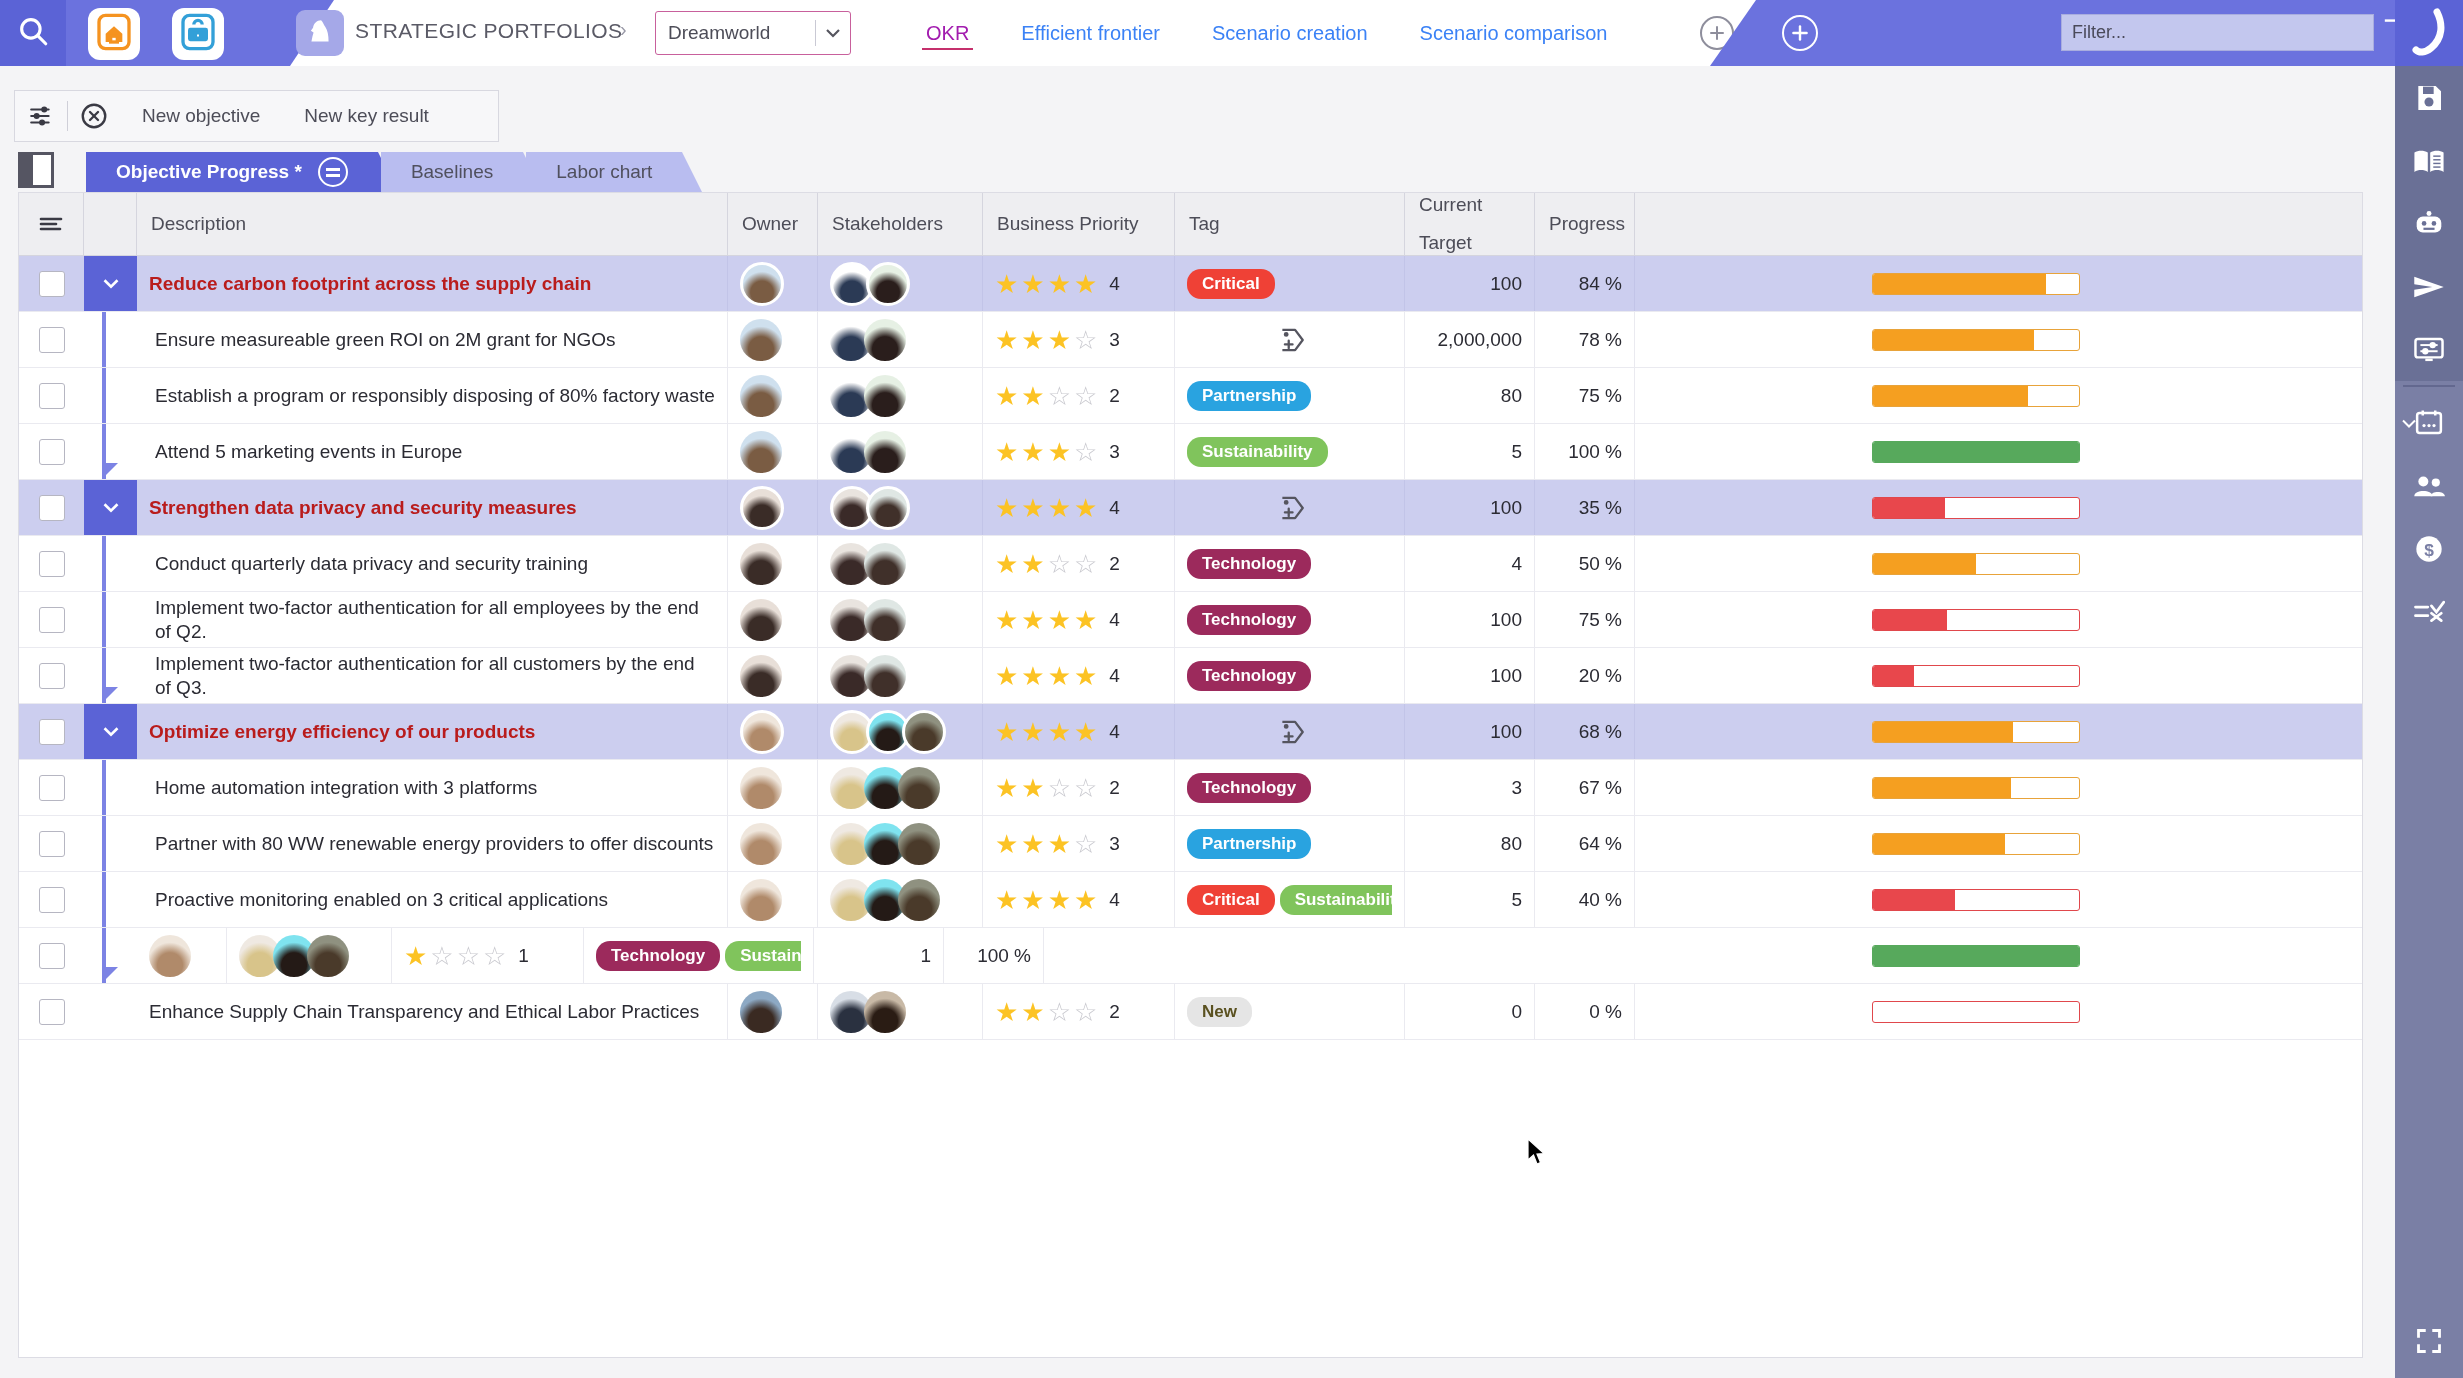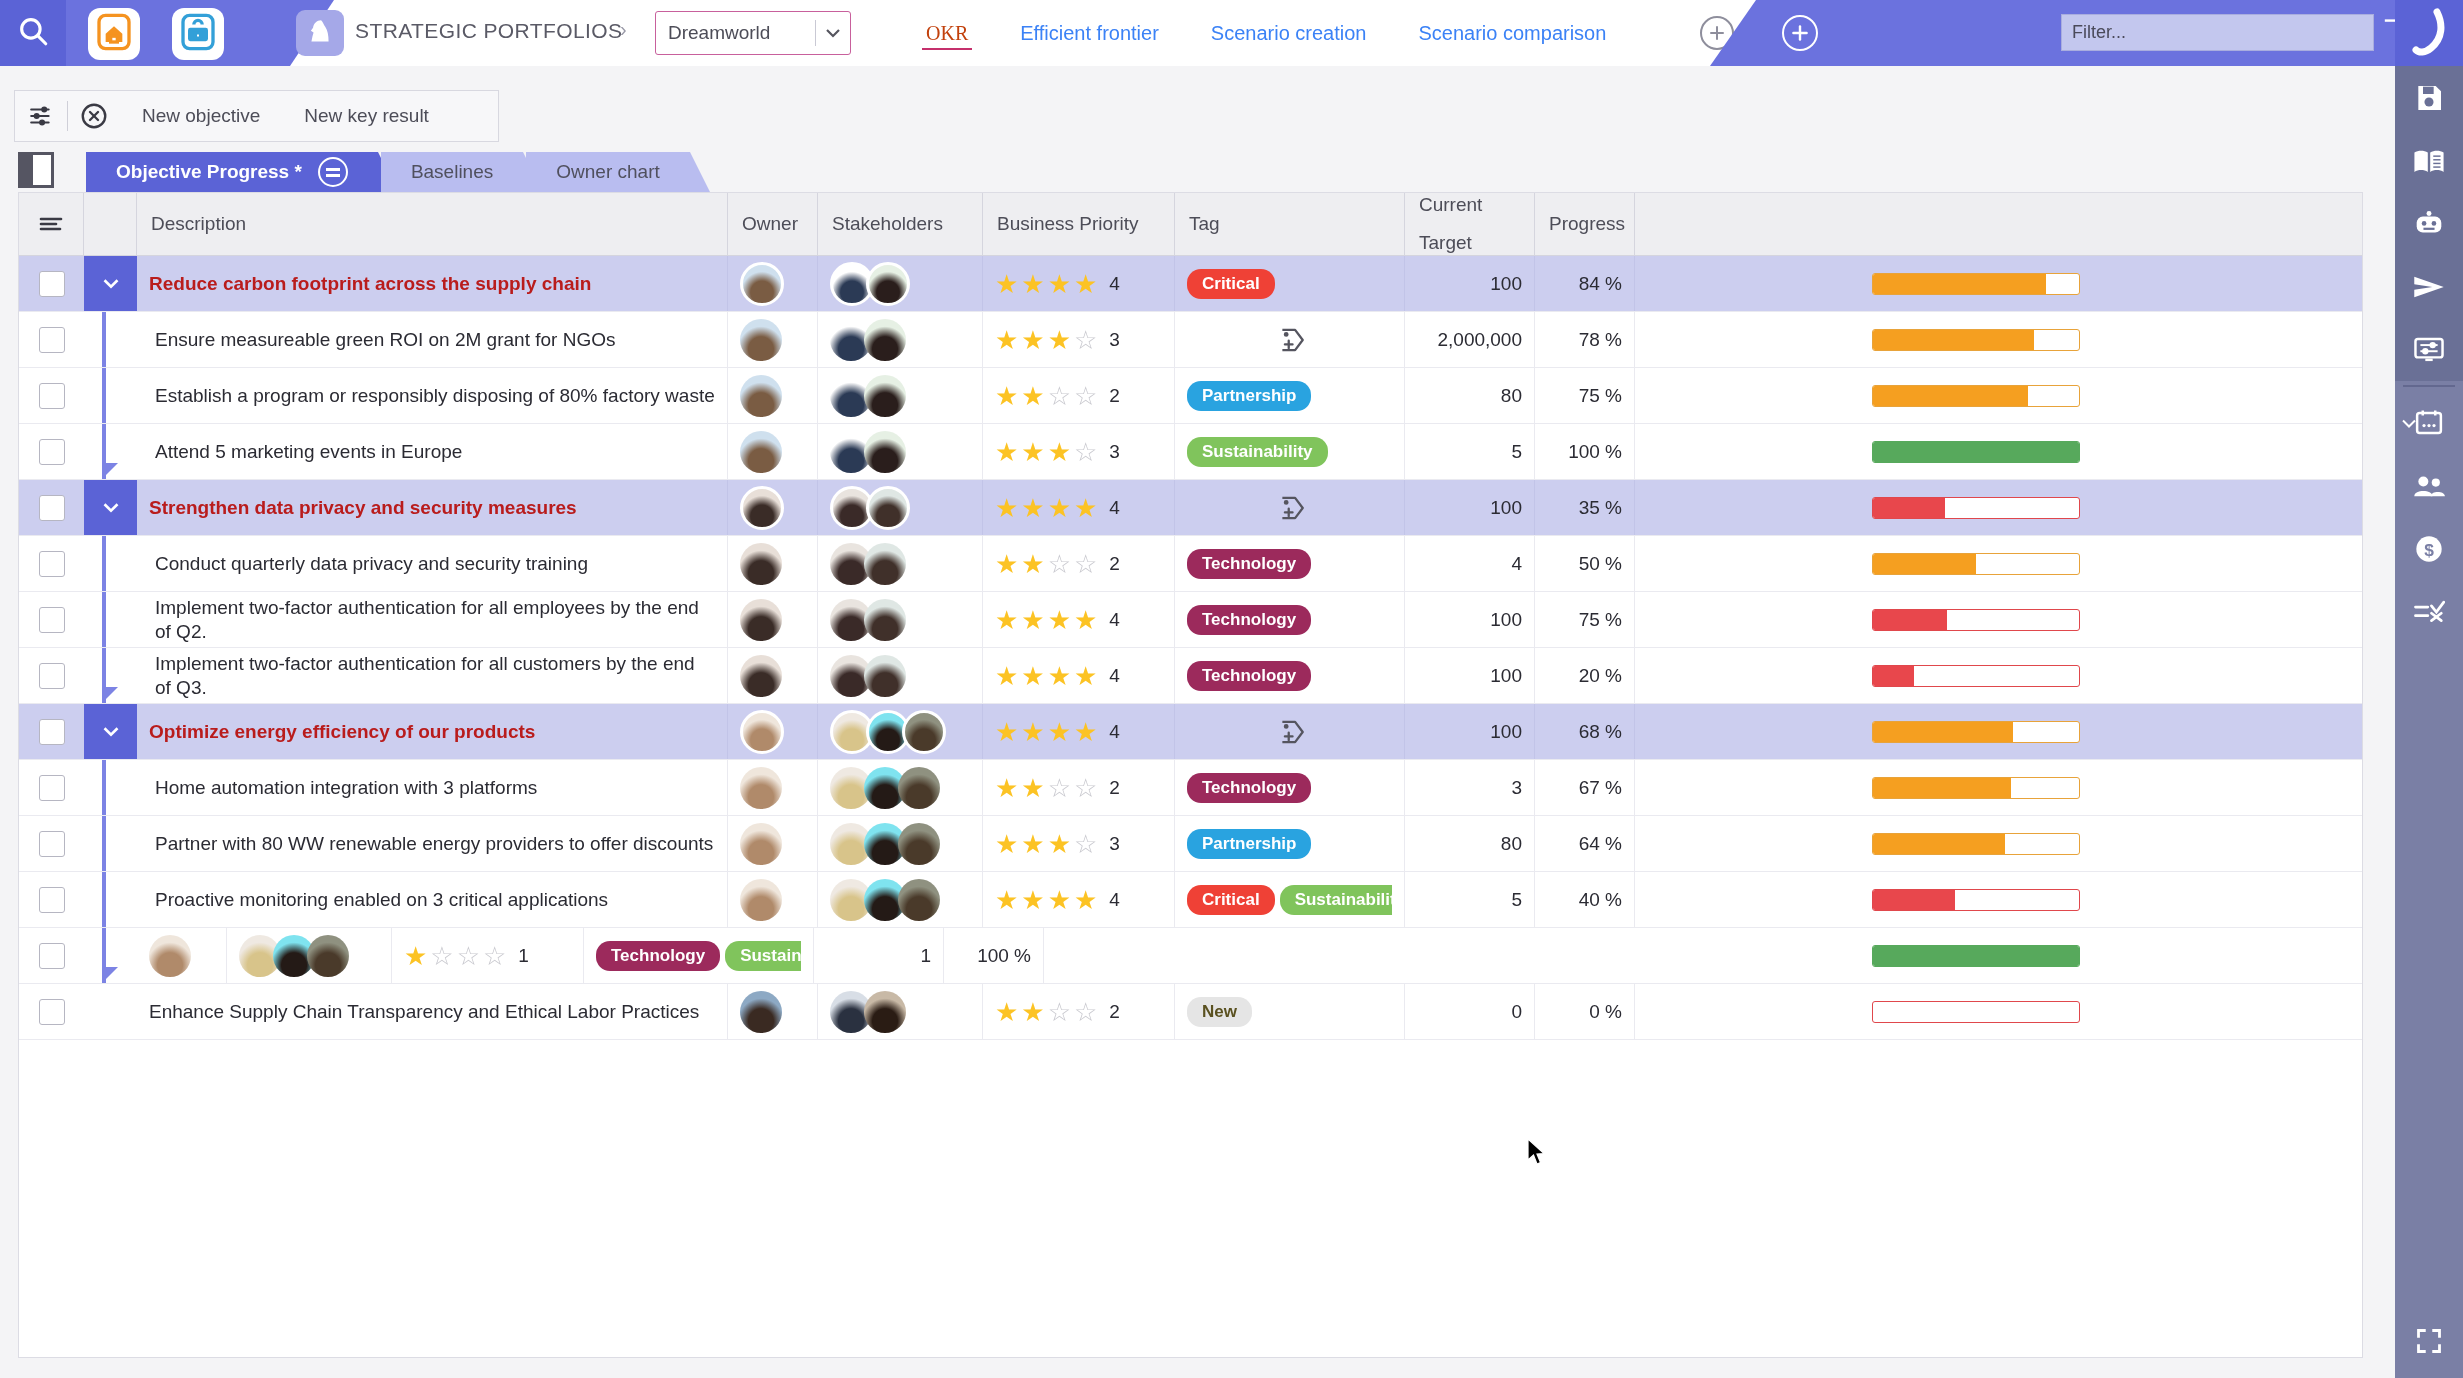--- a/index.html
+++ b/index.html
@@ -53,21 +53,21 @@
   }
   .proj-select .val { font-size: 19px; color: #4d4d58; padding-left: 12px; flex: 1; }
   .proj-select .divider { width: 1px; height: 26px; background: #c9c9d4; }
   .proj-select .caret { width: 34px; display: flex; align-items: center; justify-content: center; color: #5a5a66; }
 
   .nav-tabs { position: absolute; left: 900px; top: 0; height: 66px; display: flex; align-items: center; }
   .nav-tab {
     font-size: 20px; color: #3b82f6; padding: 0 26px; height: 66px;
     display: flex; align-items: center; position: relative; white-space: nowrap;
   }
-  .nav-tab.active { color: #c2410c; font-family: Liberation Serif, serif; }
+  .nav-tab.active { color: #a21caf; }
   .nav-tab.active::after {
     content: ""; position: absolute; left: 22px; right: 22px; bottom: 16px; height: 2.5px; background: #c5306c;
   }
   .plus-circle-grey {
     position: absolute; left: 1700px; top: 16px; width: 34px; height: 34px;
     border-radius: 50%; border: 2px solid #8e8e9c; display: flex; align-items: center; justify-content: center;
     color: #8e8e9c; font-size: 24px; line-height: 1;
   }
 
   .topbar-right-blue {
@@ -354,21 +354,21 @@
       <span>Objective Progress *</span>
       <span class="vtab-eq">
           <i></i>
           <i></i>
         </span>
     </div>
     <div class="vtab un">
       <span>Baselines</span>
     </div>
     <div class="vtab un">
-      <span>Owner chart</span>
+      <span>Labor chart</span>
     </div>
   </div>
 
   <div class="grid">
     <div class="ghead">
       <div class="hc c-chk" style="justify-content:center;padding:0">
         <svg width="26" height="20" viewBox="0 0 26 20" stroke="#3a3a44" stroke-width="2.6" stroke-linecap="round">
           <line x1="3" y1="5" x2="23" y2="5"></line>
             <line x1="3" y1="10" x2="18" y2="10"></line>
             <line x1="3" y1="15" x2="22" y2="15"></line>

